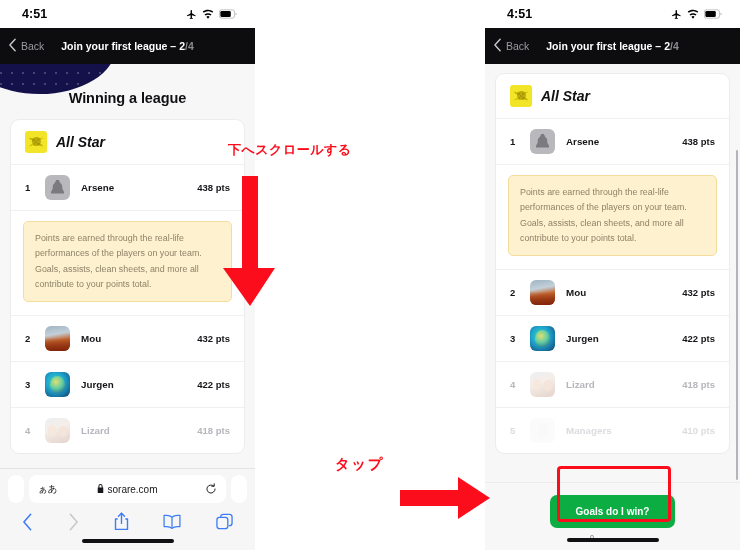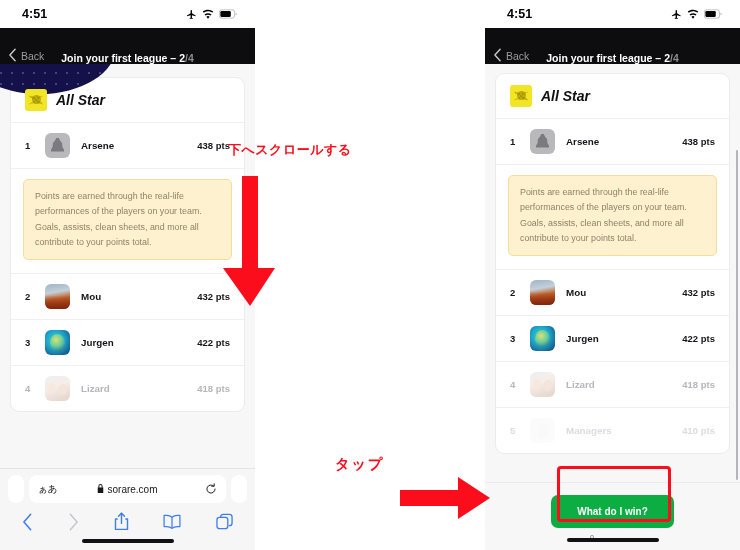--- a/index.html
+++ b/index.html
@@ -39,21 +39,21 @@
     letter-spacing: .1px;
   }
   .status-icons { display: flex; align-items: center; gap: 5px; }
   .status-icons svg { display: block; }
 
   
   .navbar {
     height: 36px;
     background: #0d0d0f;
     display: flex;
-    align-items: flex-end;
+    align-items: center;
     position: relative;
     padding-left: 8px;
   }
   .nav-back {
     display: flex; align-items: center; gap: 4px;
     color: #9b9ba1;
     font-size: 10.5px;
     font-weight: 500;
   }
   .nav-chevron { display:block; }
@@ -379,20 +379,21 @@
             </svg>
         </span>
         <span>Back</span>
       </div>
       <div class="nav-title"><span>Join your first league – </span><span>2</span><span class="dim">/4</span></div>
     </div>
 
     <div class="page">
       <div class="blob"></div>
 
+      <div class="hero-title">Winning a league</div>
 
       <div class="card">
 
         <div class="lb-head">
           <span class="badge-allstar"></span>
           <span class="lb-head-label">All Star</span>
         </div>
 
         <div class="lb-row">
           <span class="lb-rank">1</span>
@@ -570,21 +571,21 @@
           <span class="lb-avatar av-butternut"></span>
           <span class="lb-name">Managers</span>
           <span class="lb-pts">410 pts</span>
         </div>
       </div>
 
       <div class="scroll-hint"></div>
     </div>
 
     <div class="cta-bar">
-      <button class="cta-button">What do I win?</button>
+      <button class="cta-button">Goals do I win?</button>
       <div class="cta-url">
         <span>
           <svg width="6" height="7.5" viewBox="0 0 10 13">
               <path fill="#86868c" d="M5 0a3 3 0 0 0-3 3v2H1v8h8V5H8V3a3 3 0 0 0-3-3zm0 1.4A1.6 1.6 0 0 1 6.6 3v2H3.4V3A1.6 1.6 0 0 1 5 1.4z"></path>
             </svg>
         </span>
         <span>sorare.com</span>
       </div>
     </div>
 

